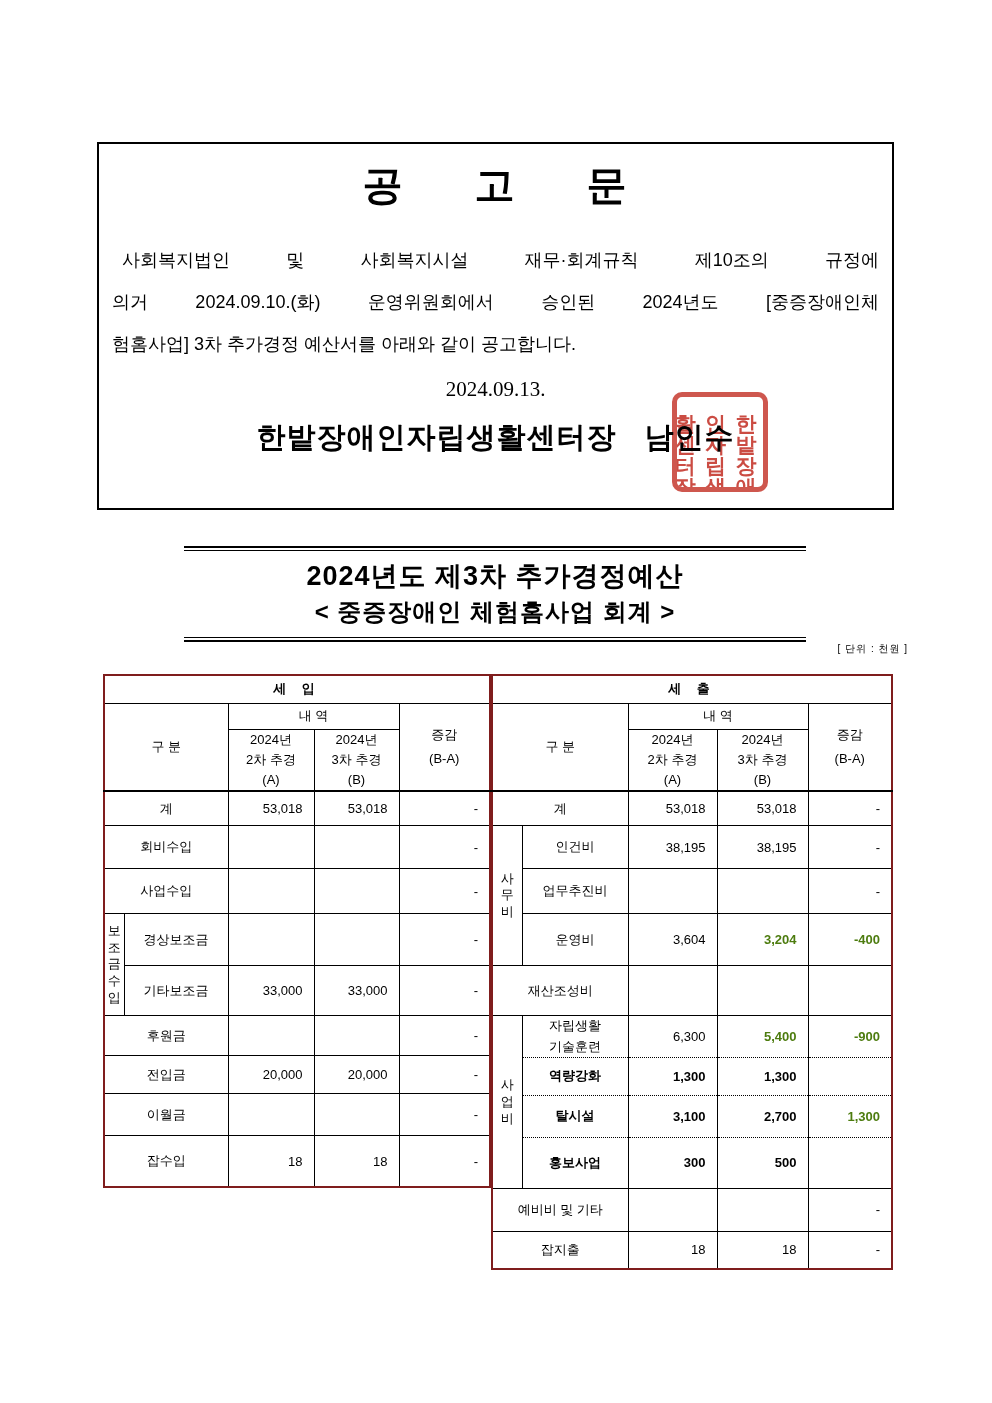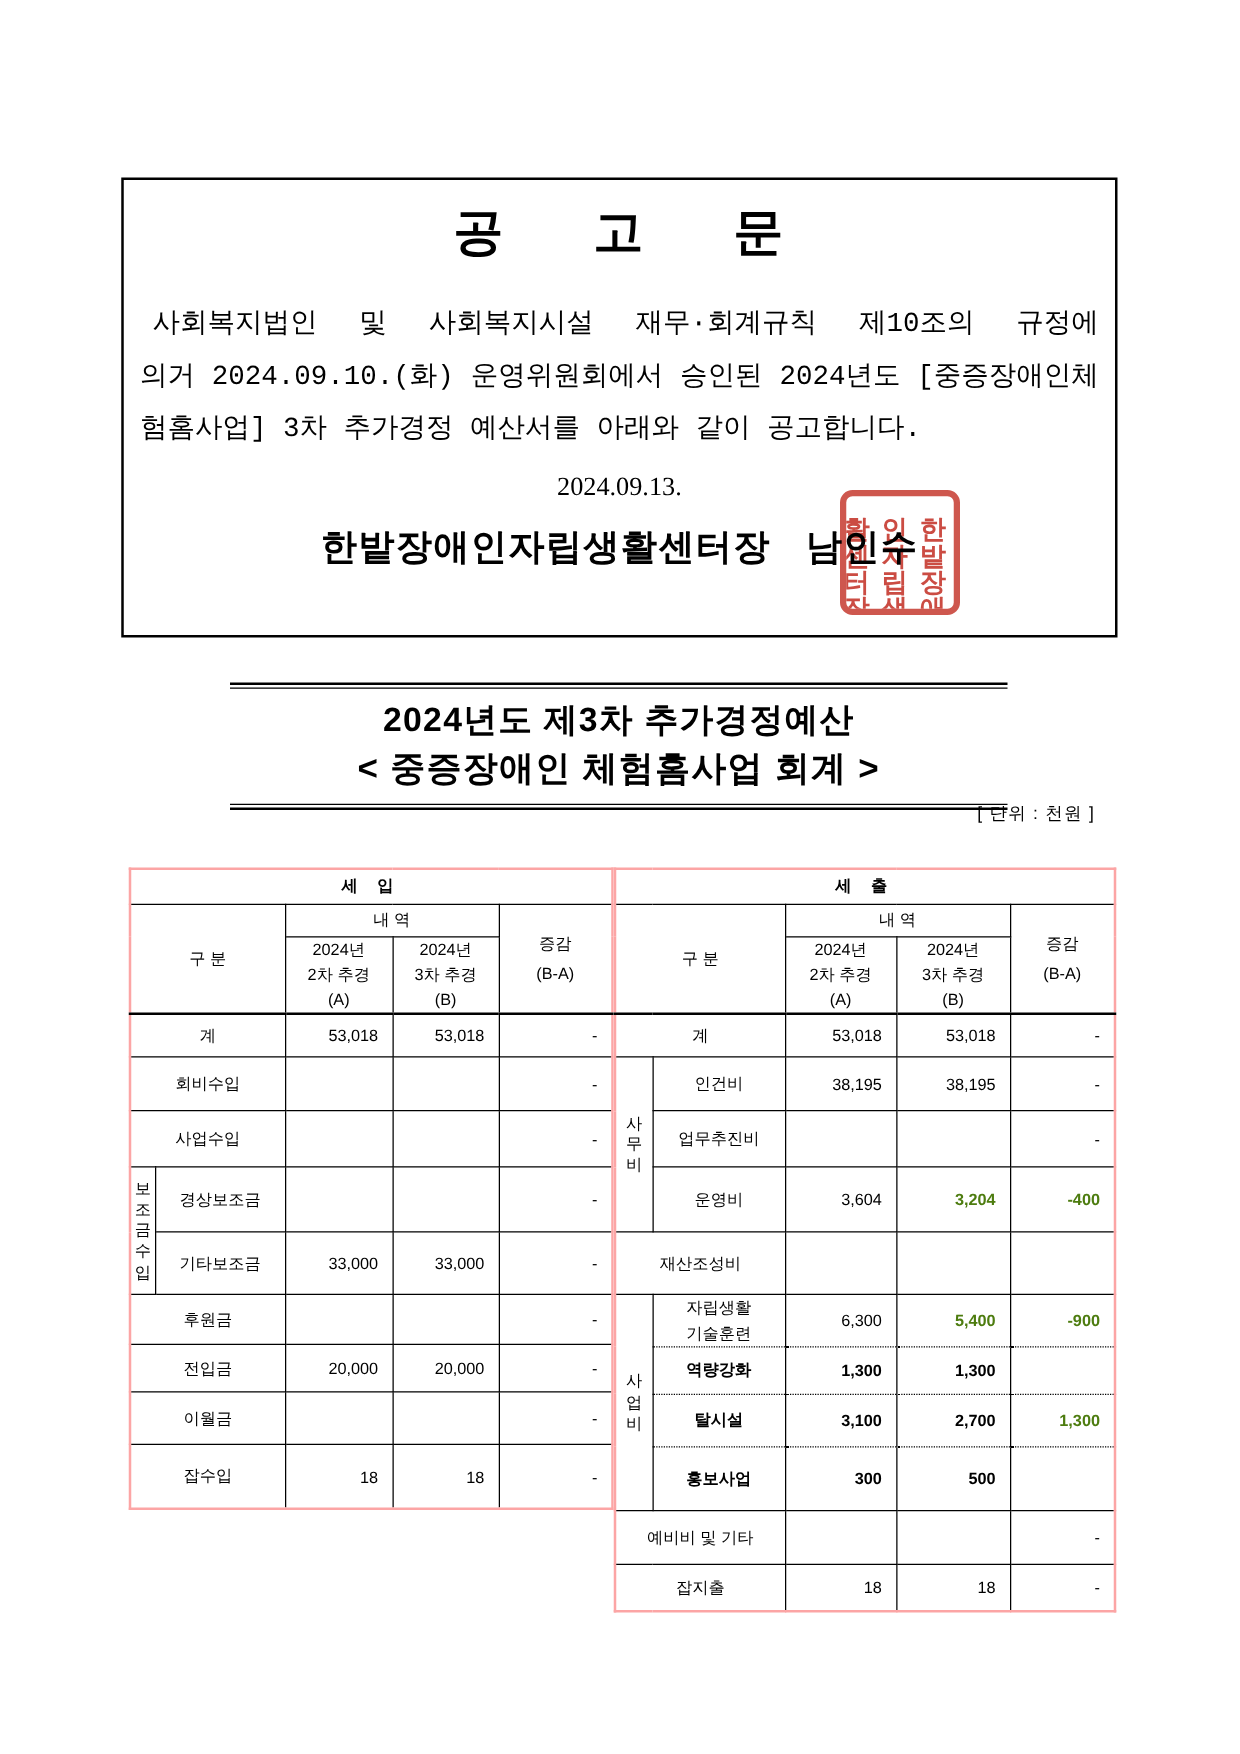--- a/index.html
+++ b/index.html
@@ -14,21 +14,21 @@
     position:absolute; left:97px; top:142px; width:797px; height:368px;
     border:2px solid #000; background:#fff;
   }
   .notice-title {
     margin-top:14px; text-align:center;
     font-family:Liberation Serif, serif; font-weight:700;
     font-size:40px; word-spacing:58px; letter-spacing:2px;
   }
   .notice-body {
     margin:26px 13px 0 13px;
-    font-family:Liberation Mono, monospace; font-size:22px; line-height:42px;
+    font-family:Liberation Sans, sans-serif; font-size:18px; line-height:42px;
   }
   .body-line { text-align:justify; text-align-last:justify; }
   .body-line.first { text-indent:10px; }
   .body-line.last { text-align:left; text-align-last:left; }
   .notice-date {
     margin-top:12px; text-align:center;
     font-family:"Liberation Serif", serif; font-size:21px;
   }
   .signature {
     position:relative; z-index:2; margin-top:16px; text-align:center;
@@ -43,26 +43,26 @@
     line-height:1.45; letter-spacing:0px; color:rgba(197,57,47,0.9);
     overflow:hidden;
   }
 
   
   .budget-header { position:absolute; left:184px; top:546px; width:622px; text-align:center; }
   .double-rule { height:5px; }
   .double-rule.top { border-top:2px solid #000; border-bottom:1px solid #000; }
   .double-rule.bottom { border-top:1px solid #000; border-bottom:2px solid #000; margin-top:9px; }
   .budget-title1 { margin-top:7px; font-weight:700; font-size:27px; letter-spacing:1px; }
-  .budget-title2 { margin-top:2px; font-weight:700; font-size:28px; letter-spacing:1px; }
-  .unit-label { position:absolute; right:116px; top:642px; font-size:14px; letter-spacing:1px; }
+  .budget-title2 { margin-top:2px; font-weight:700; font-size:24px; letter-spacing:1px; }
+  .unit-label { position:absolute; right:84px; top:642px; font-size:10px; letter-spacing:1px; }
 
   
   .tables-wrap { position:absolute; left:103px; top:674px; display:flex; align-items:flex-start; }
-  table { border-collapse:collapse; table-layout:fixed; border:2px solid #fca5a5; background:#fff;margin-top:20px; }
+  table { border-collapse:collapse; table-layout:fixed; border:2px solid #7f1d1d; background:#fff; }
   th, td { border:1px solid #000; font-size:13px; font-weight:400; padding:0 2px; overflow:hidden; }
   th.section { font-weight:700; letter-spacing:6px; }
   .lbl { text-align:center; }
   .num { text-align:right; padding-right:11px; }
   .pre { white-space:pre-line; line-height:1.55; text-align:center; }
   .diffh { line-height:1.8; }
   .vlab { text-align:center; white-space:pre-line; line-height:1.3; padding:0; }
   .red { color:#4d7c0f; font-weight:700; }
   .hb { border-bottom:2px solid #000; }
   .bd { border-bottom:1px dotted #000; }

